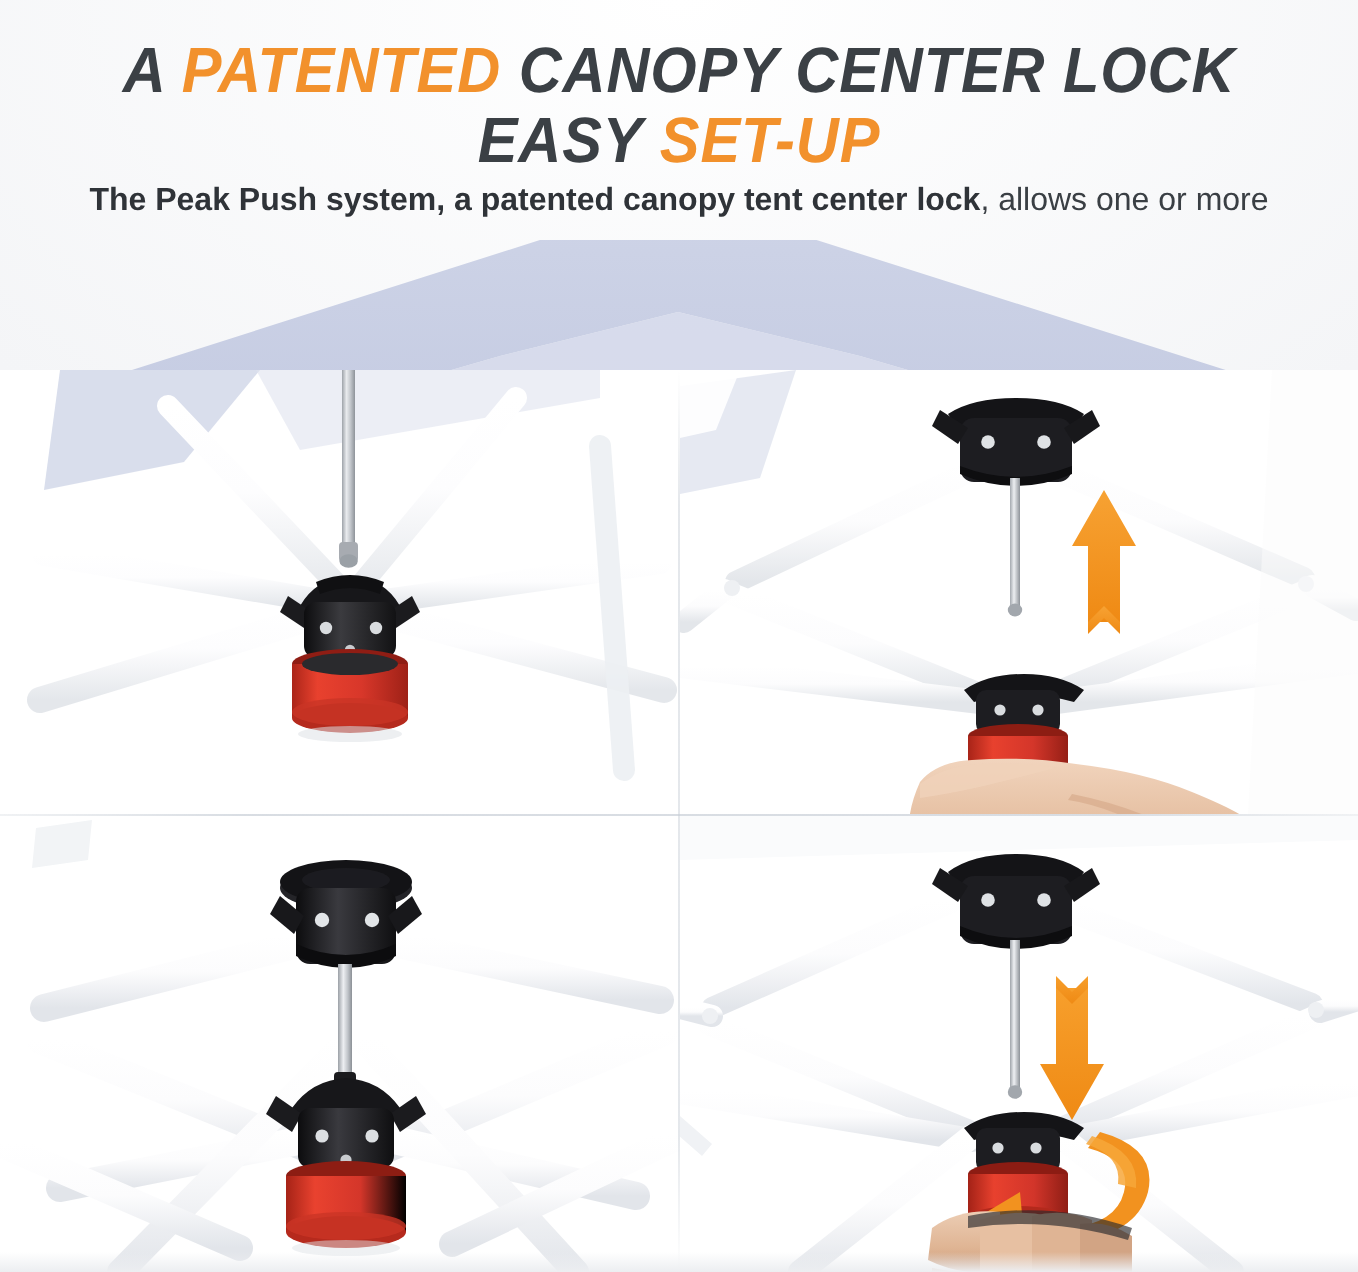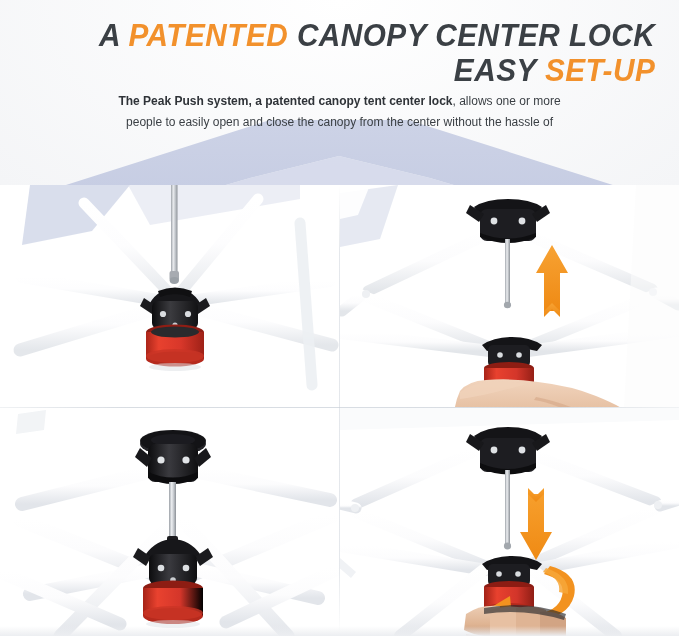--- a/index.html
+++ b/index.html
@@ -12,31 +12,31 @@
   .page{position:relative;width:679px;height:636px;overflow:hidden;
     background:
       radial-gradient(120% 80% at 50% 0%, #ffffff 0%, #f4f5f7 55%, #eff1f3 100%);}
 
   
   .bg-silhouette{position:absolute;left:0;top:120px;width:679px;height:130px;overflow:hidden;
     pointer-events:none;}
   .bg-silhouette svg{display:block;}
 
   
-  .headline{position:absolute;left:0;top:18px;width:679px;text-align:right;
+  .headline{position:absolute;left:0;top:18px;width:679px;text-align:center;
     z-index:5;}
   .headline .line{
     font-size:32px;line-height:35px;font-weight:bold;font-style:italic;
     letter-spacing:0.5px;color:#3b4045;
     transform:scaleX(.93);transform-origin:center;white-space:nowrap;}
   .hl-orange{color:#f2912c;}
 
   
   .blurb{position:absolute;left:34px;top:91px;width:611px;text-align:center;
-    font-size:12px;line-height:20.5px;color:#3a3f44;z-index:5;}
+    font-size:16px;line-height:20.5px;color:#3a3f44;z-index:5;}
   .blurb b{font-weight:bold;color:#2f3338;}
   .blurb .ln{display:block;}
 
   
   .grid{position:absolute;left:0;top:185px;width:679px;height:451px;}
   .cell{position:absolute;overflow:hidden;}
   .c-tl{left:0;top:0;width:340px;height:222px;}
   .c-tr{left:340px;top:0;width:339px;height:222px;}
   .c-bl{left:0;top:223px;width:340px;height:228px;}
   .c-br{left:340px;top:223px;width:339px;height:228px;}
@@ -84,21 +84,20 @@
     </svg>
   </div>
 
   <div class="headline">
     <div class="line"><span>A </span><span class="hl-orange">PATENTED</span><span> CANOPY CENTER LOCK</span></div>
     <div class="line"><span>EASY </span><span class="hl-orange">SET-UP</span></div>
   </div>
 
   <div class="blurb">
     <span class="ln"><b>The Peak Push system, a patented canopy tent center lock</b><span>, allows one or more</span></span>
-    <span class="ln">people to easily open and close the canopy from the center without the hassle of</span>
   </div>
 
   <div class="grid">
 
     <div class="cell c-tl">
       <div class="plate sk1"></div>
       <div class="shot">
         <svg viewBox="0 0 340 222" preserveAspectRatio="none" aria-hidden="true">
           <defs>
             <linearGradient id="barA" x1="0" y1="0" x2="0" y2="1">

